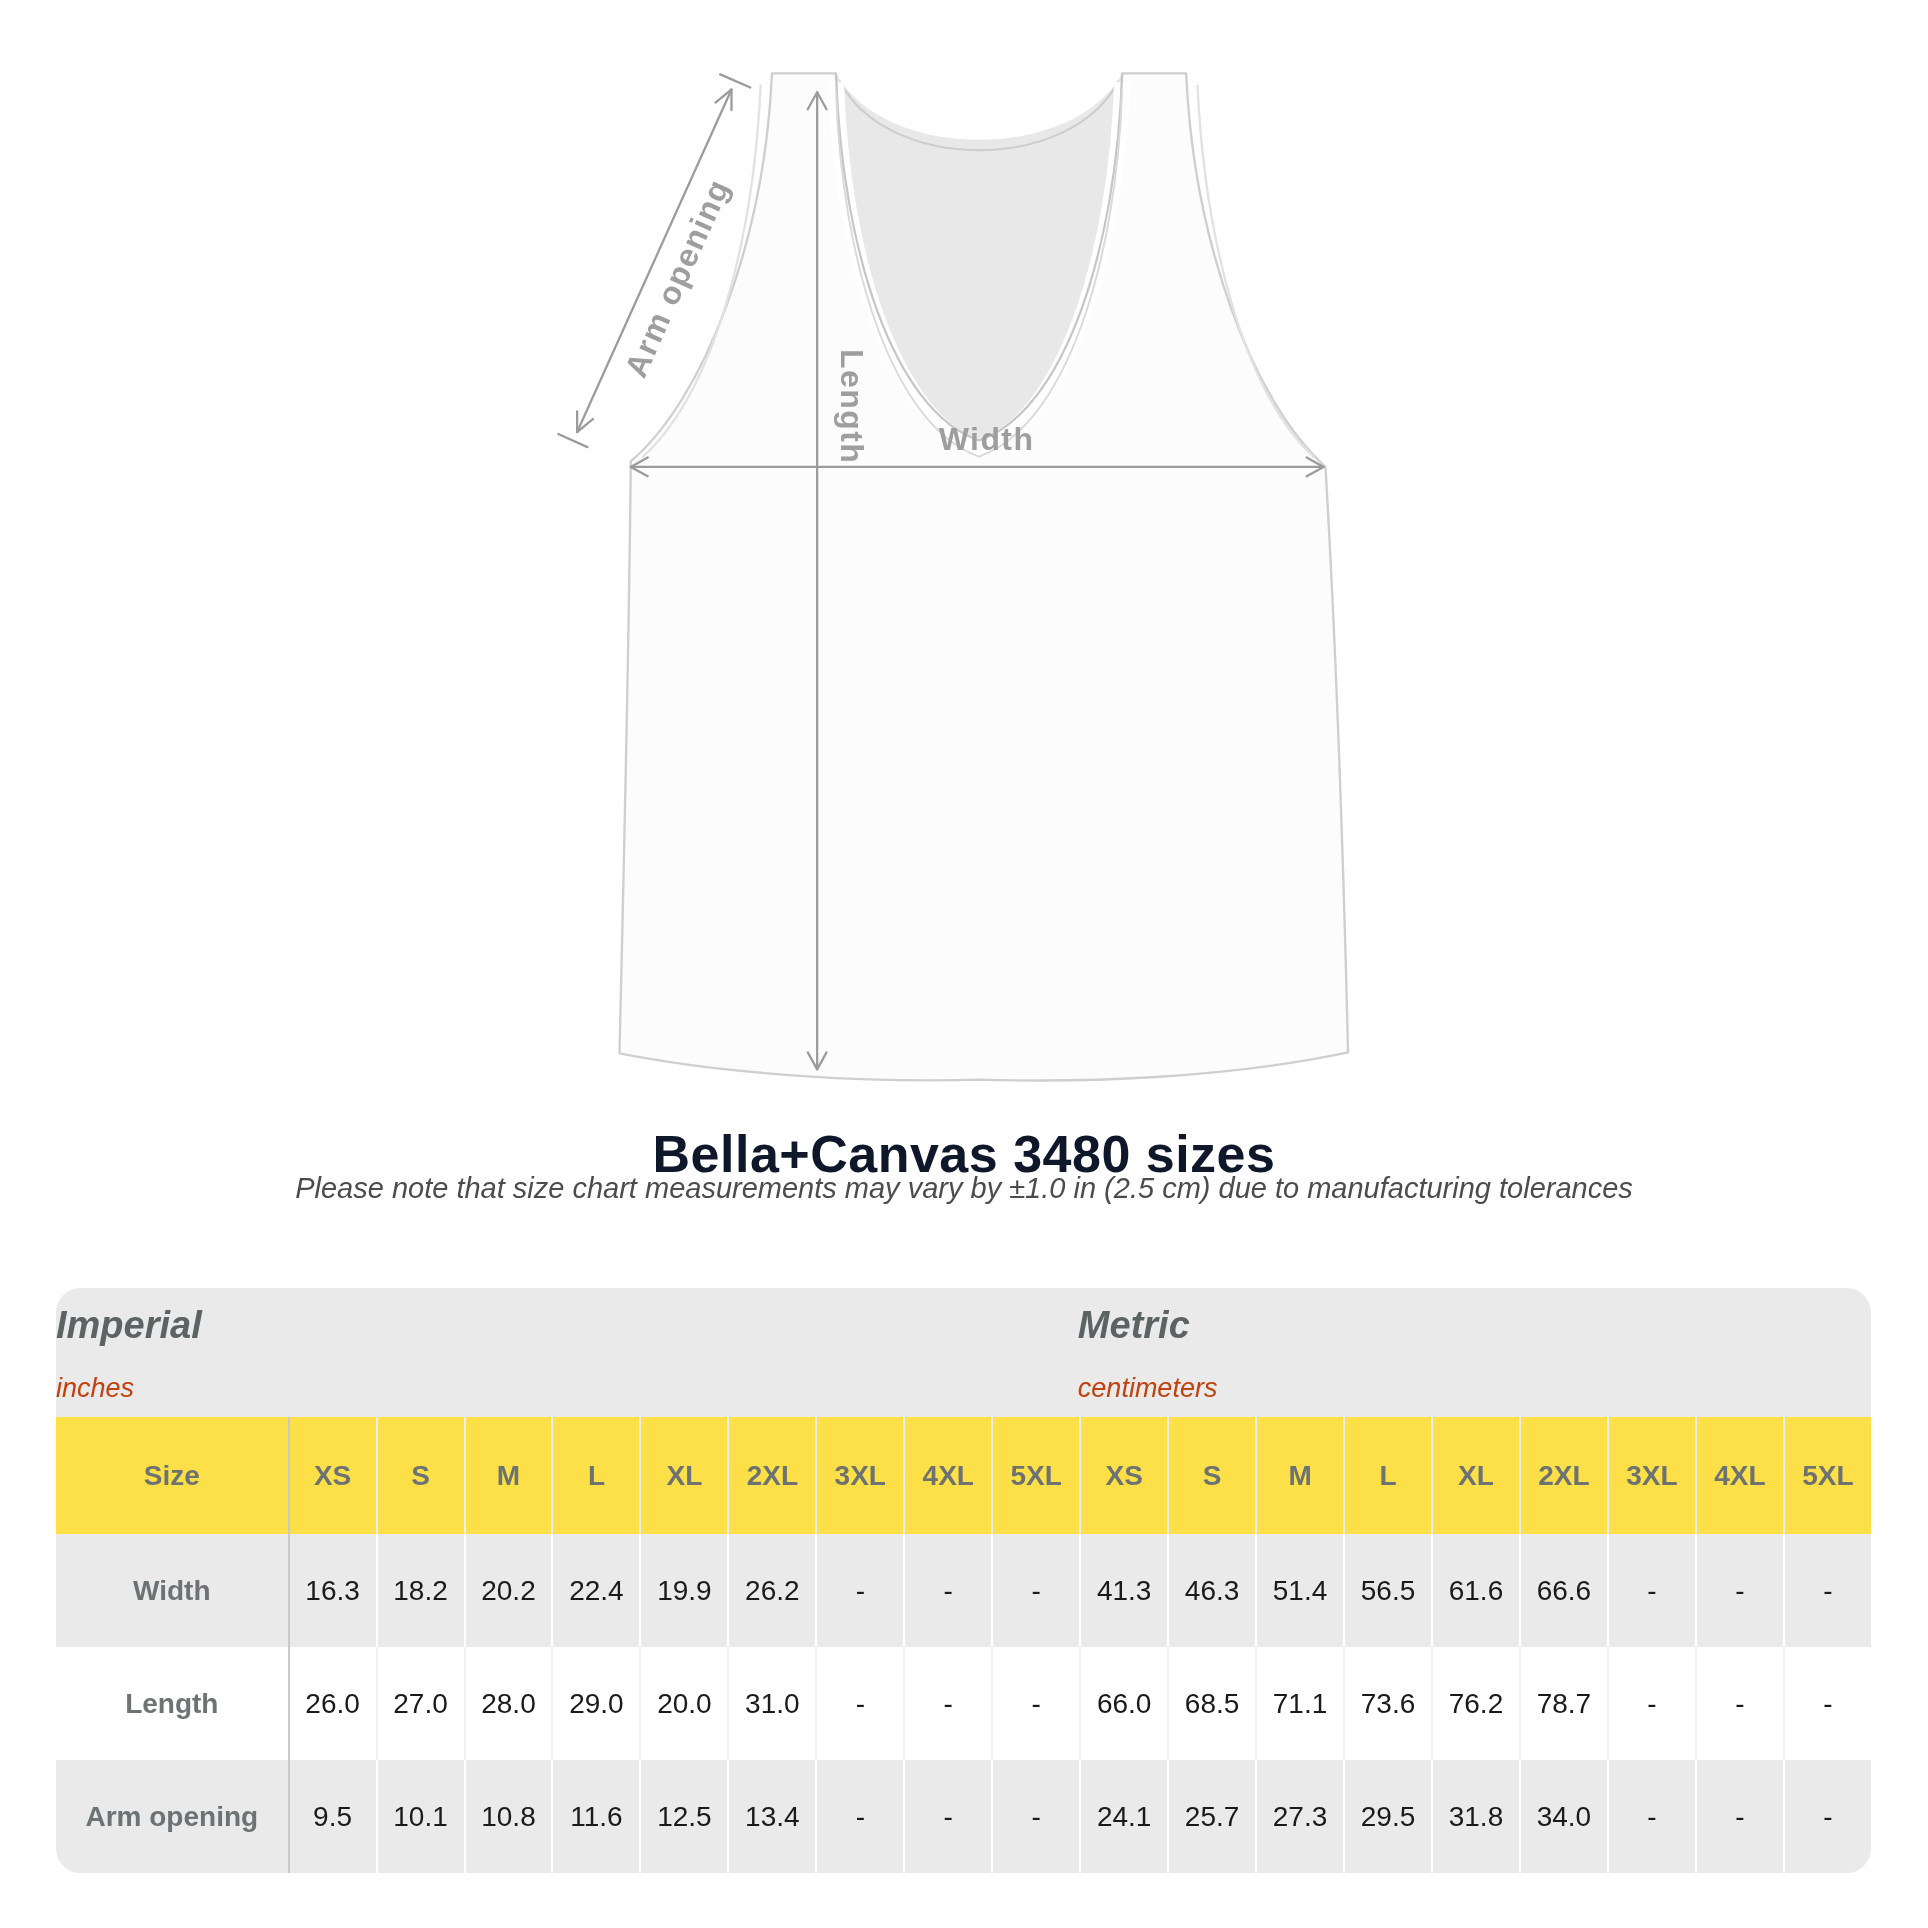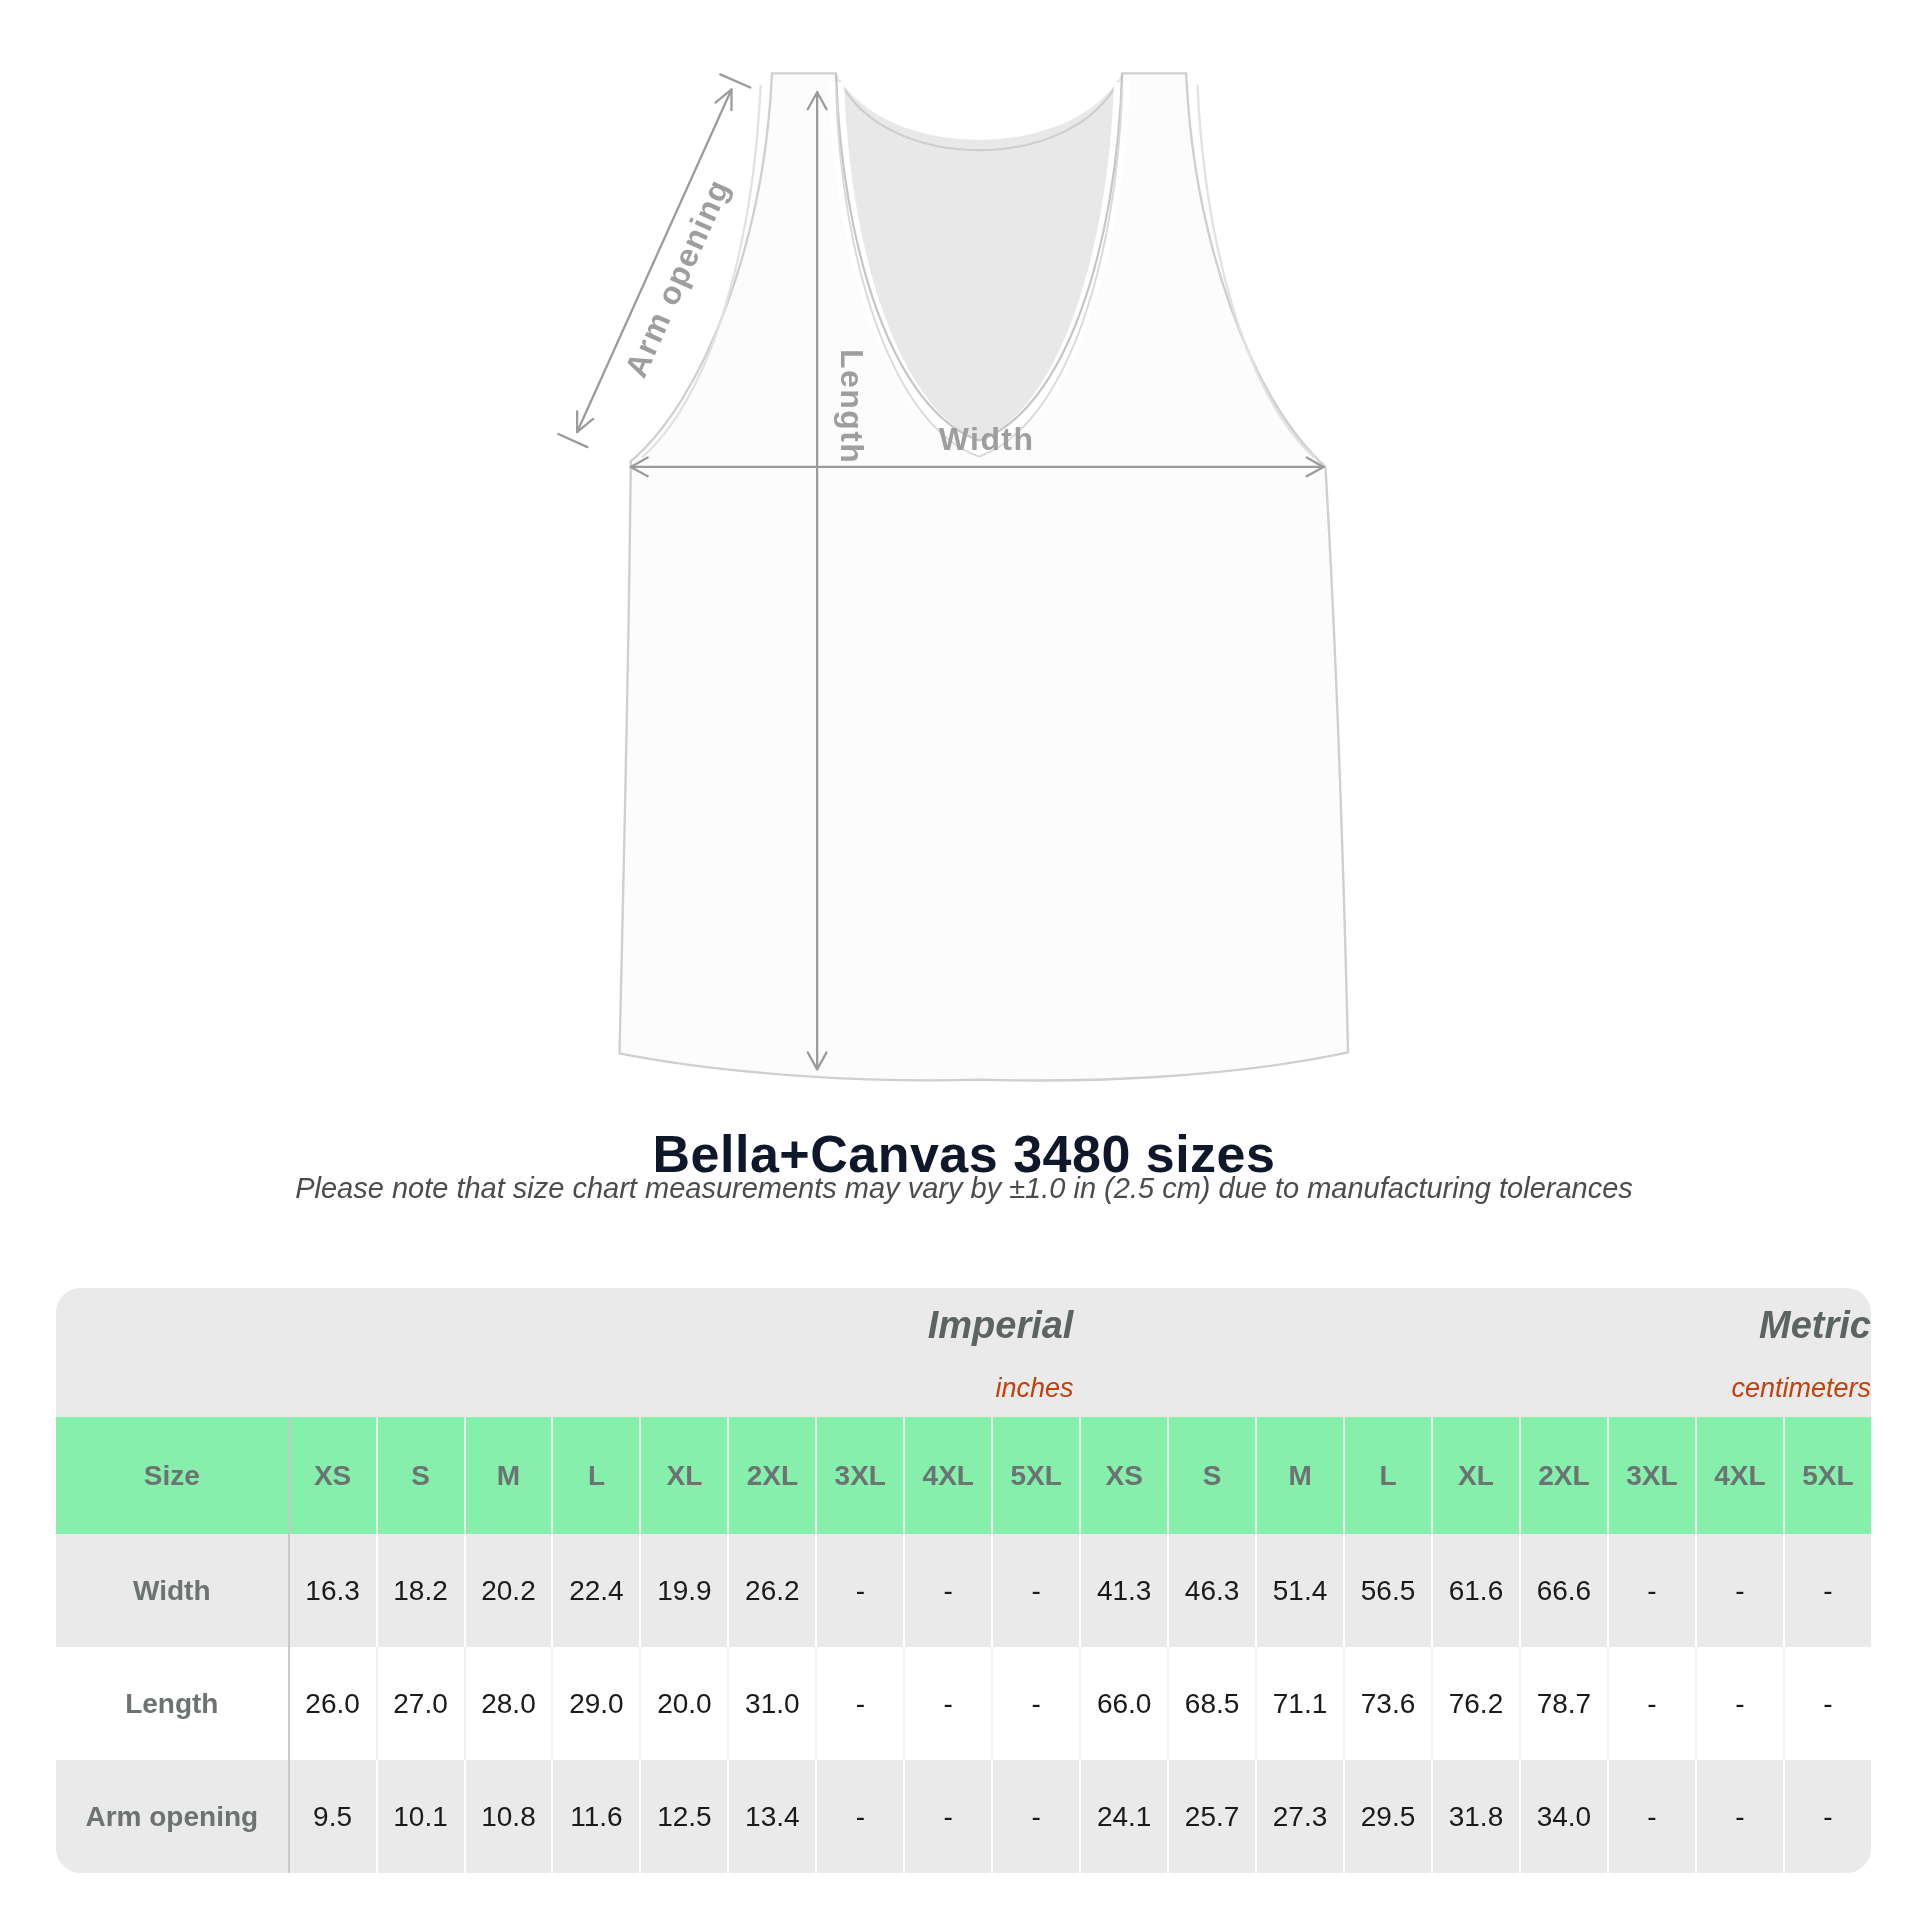--- a/index.html
+++ b/index.html
@@ -12,32 +12,32 @@
   .page-title {
     position:absolute; left:0; top:1124px; width:100%; margin:0;
     text-align:center; font-size:52px; font-weight:700; color:#0f172a; letter-spacing:0.5px;
   }
   .subtitle {
     position:absolute; left:0; top:1172px; width:100%; margin:0;
     text-align:center; font-style:italic; font-size:29px; color:#4c4c4c;
   }
   .sizetable { position:absolute; left:56px; top:1288px; width:1815px; }
   .band { height:129px; background:#eaeaea; border-radius:24.5px 24.5px 0 0; display:flex; }
-  .band-section { display:flex; flex-direction:column; align-items:flex-end; justify-content:center; gap:26px; padding-top:3.8px;margin-left:35px; }
+  .band-section { display:flex; flex-direction:column; align-items:flex-start; justify-content:center; gap:26px; padding-top:3.8px; }
   .band-section.imperial { width:56.3%; }
   .band-section.metric { width:43.7%; }
   .band-name { font-size:38px; font-weight:700; font-style:italic; color:#5c6363; }
   .band-unit { font-size:27px; font-style:italic; color:#c2410c; }
   table.grid { width:100%; border-collapse:separate; border-spacing:0; table-layout:fixed; }
   col.c-label { width:12.76%; }
   .grid th, .grid td {
     text-align:center; vertical-align:middle; font-size:28px; padding:0;
     border-left:2.8px solid transparent;
   }
-  .r-head th { height:117px; background:#86efac; border-left-color:#ededed; color:#6d7272; font-weight:700; }
+  .r-head th { height:117px; background:#fde047; border-left-color:#ededed; color:#6d7272; font-weight:700; }
   .r-head th.corner { border-left:none; }
   .r-gray td { height:113px; background:#eaeaea; border-left-color:#ffffff; }
   .r-white td { height:113px; background:#ffffff; border-left-color:#f0f0f0; }
   .grid td.rowlabel { border-left:none; color:#6d7272; font-weight:700; }
   .grid td.val { color:#1a1a1a; font-weight:400; }
   .grid .sd { border-left-color:#c9c9c9 !important; }
   .r-last td.rowlabel { border-radius:0 0 0 24.5px; }
   .r-last td:last-child { border-radius:0 0 24.5px 0; }
 </style>
 </head>

